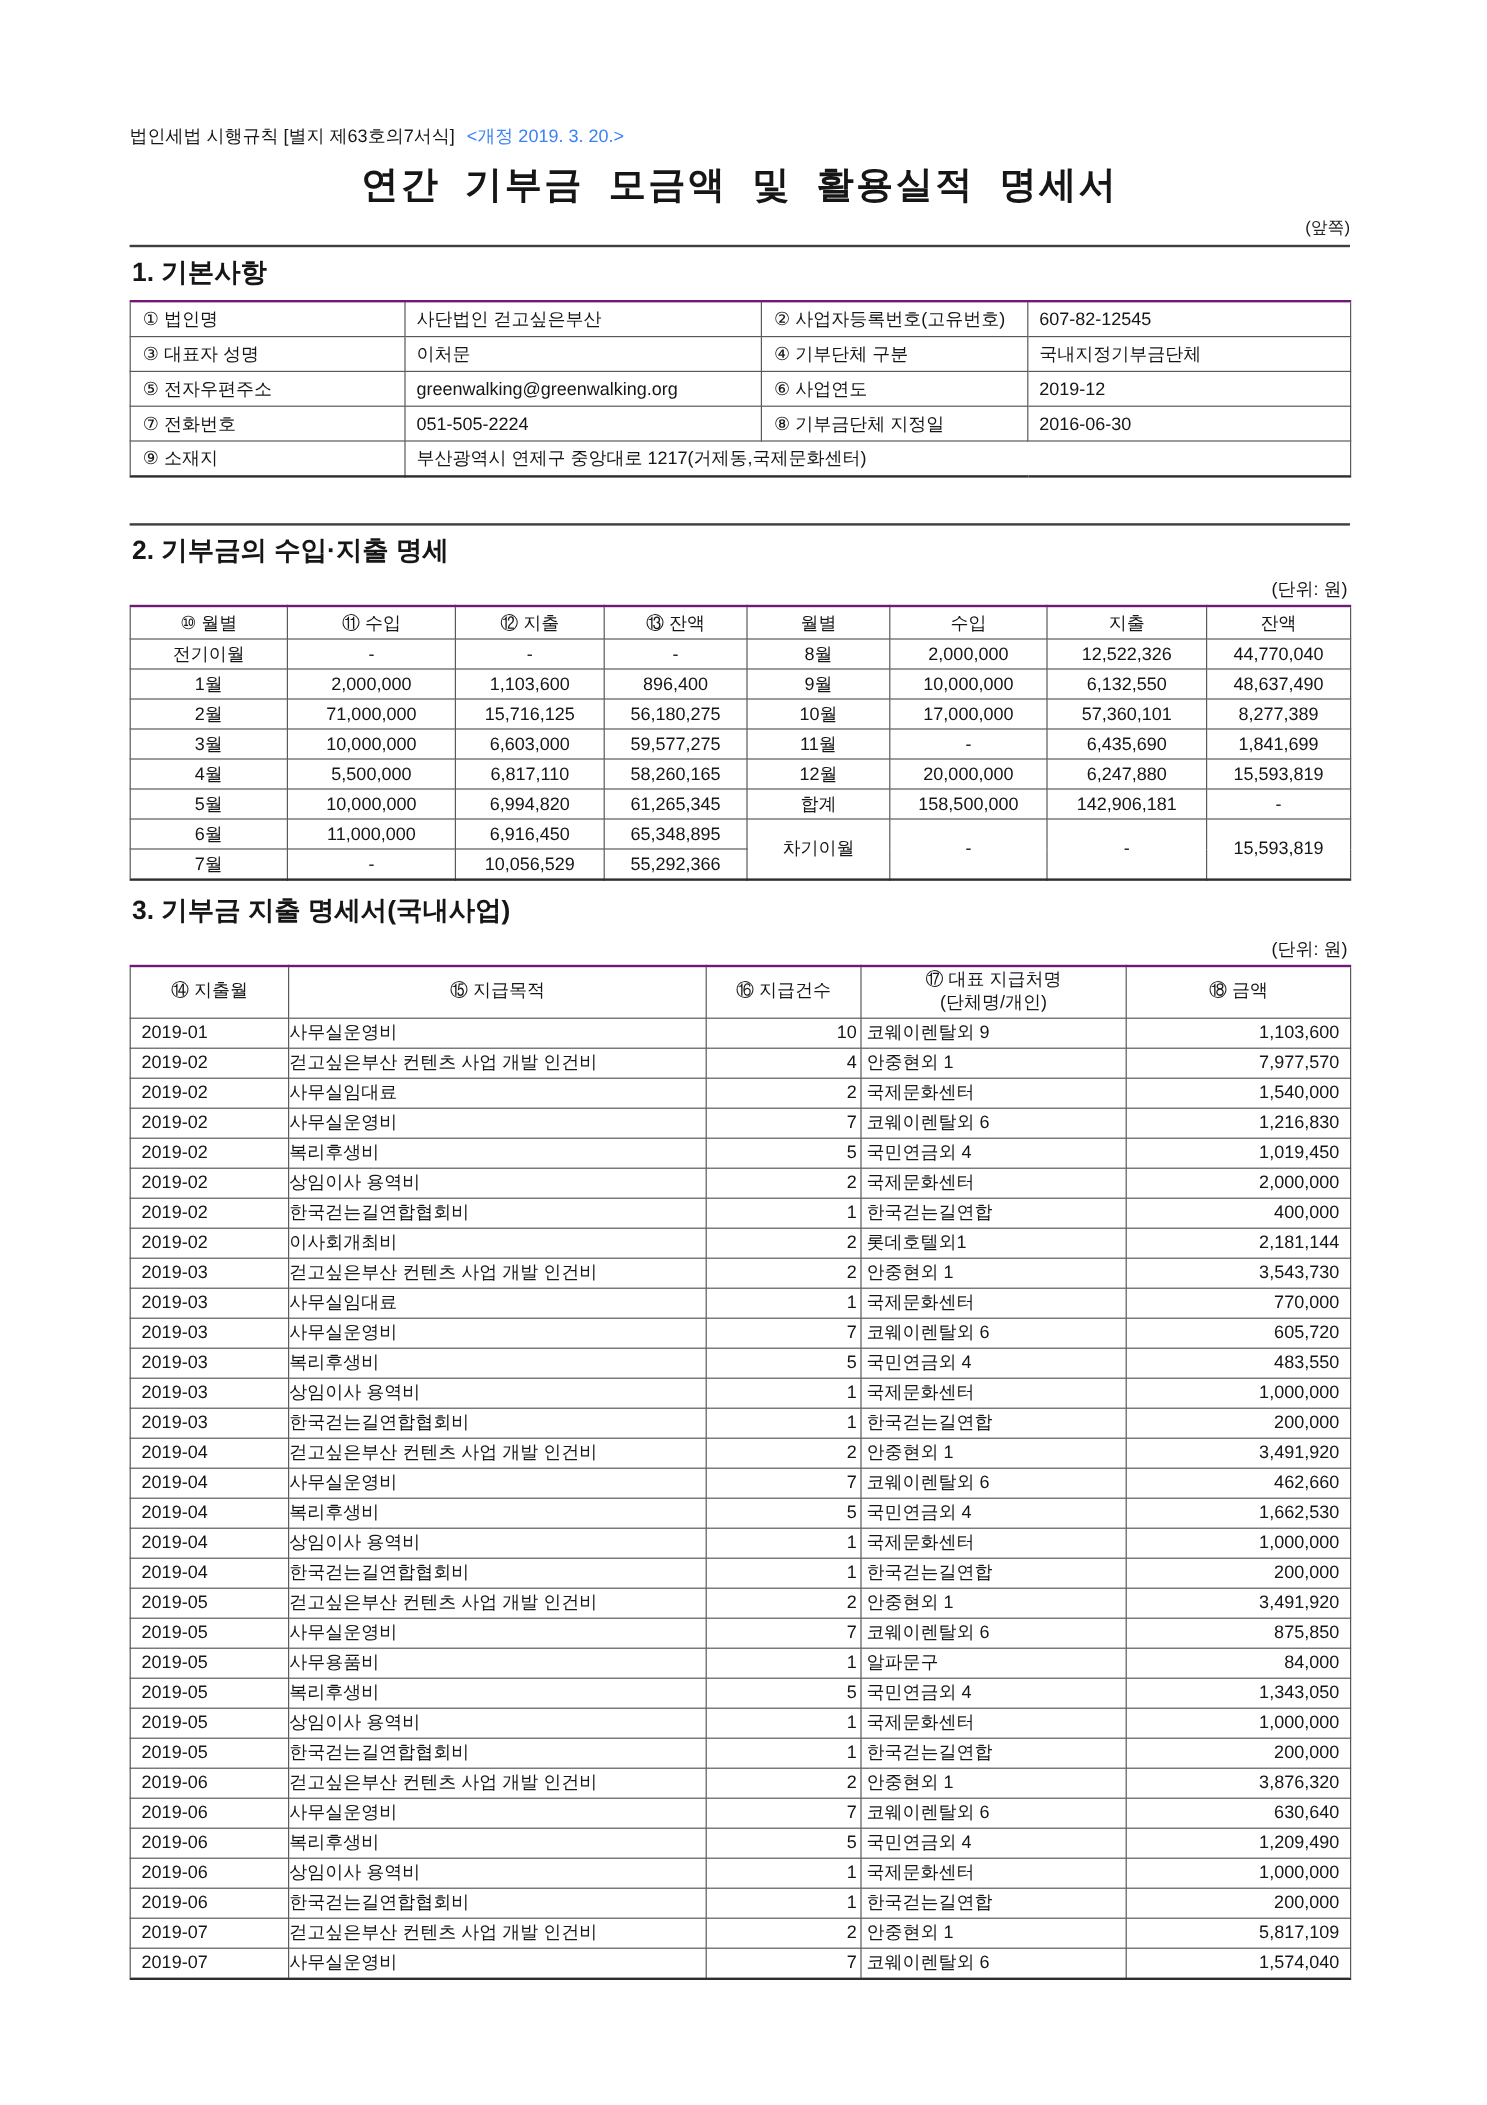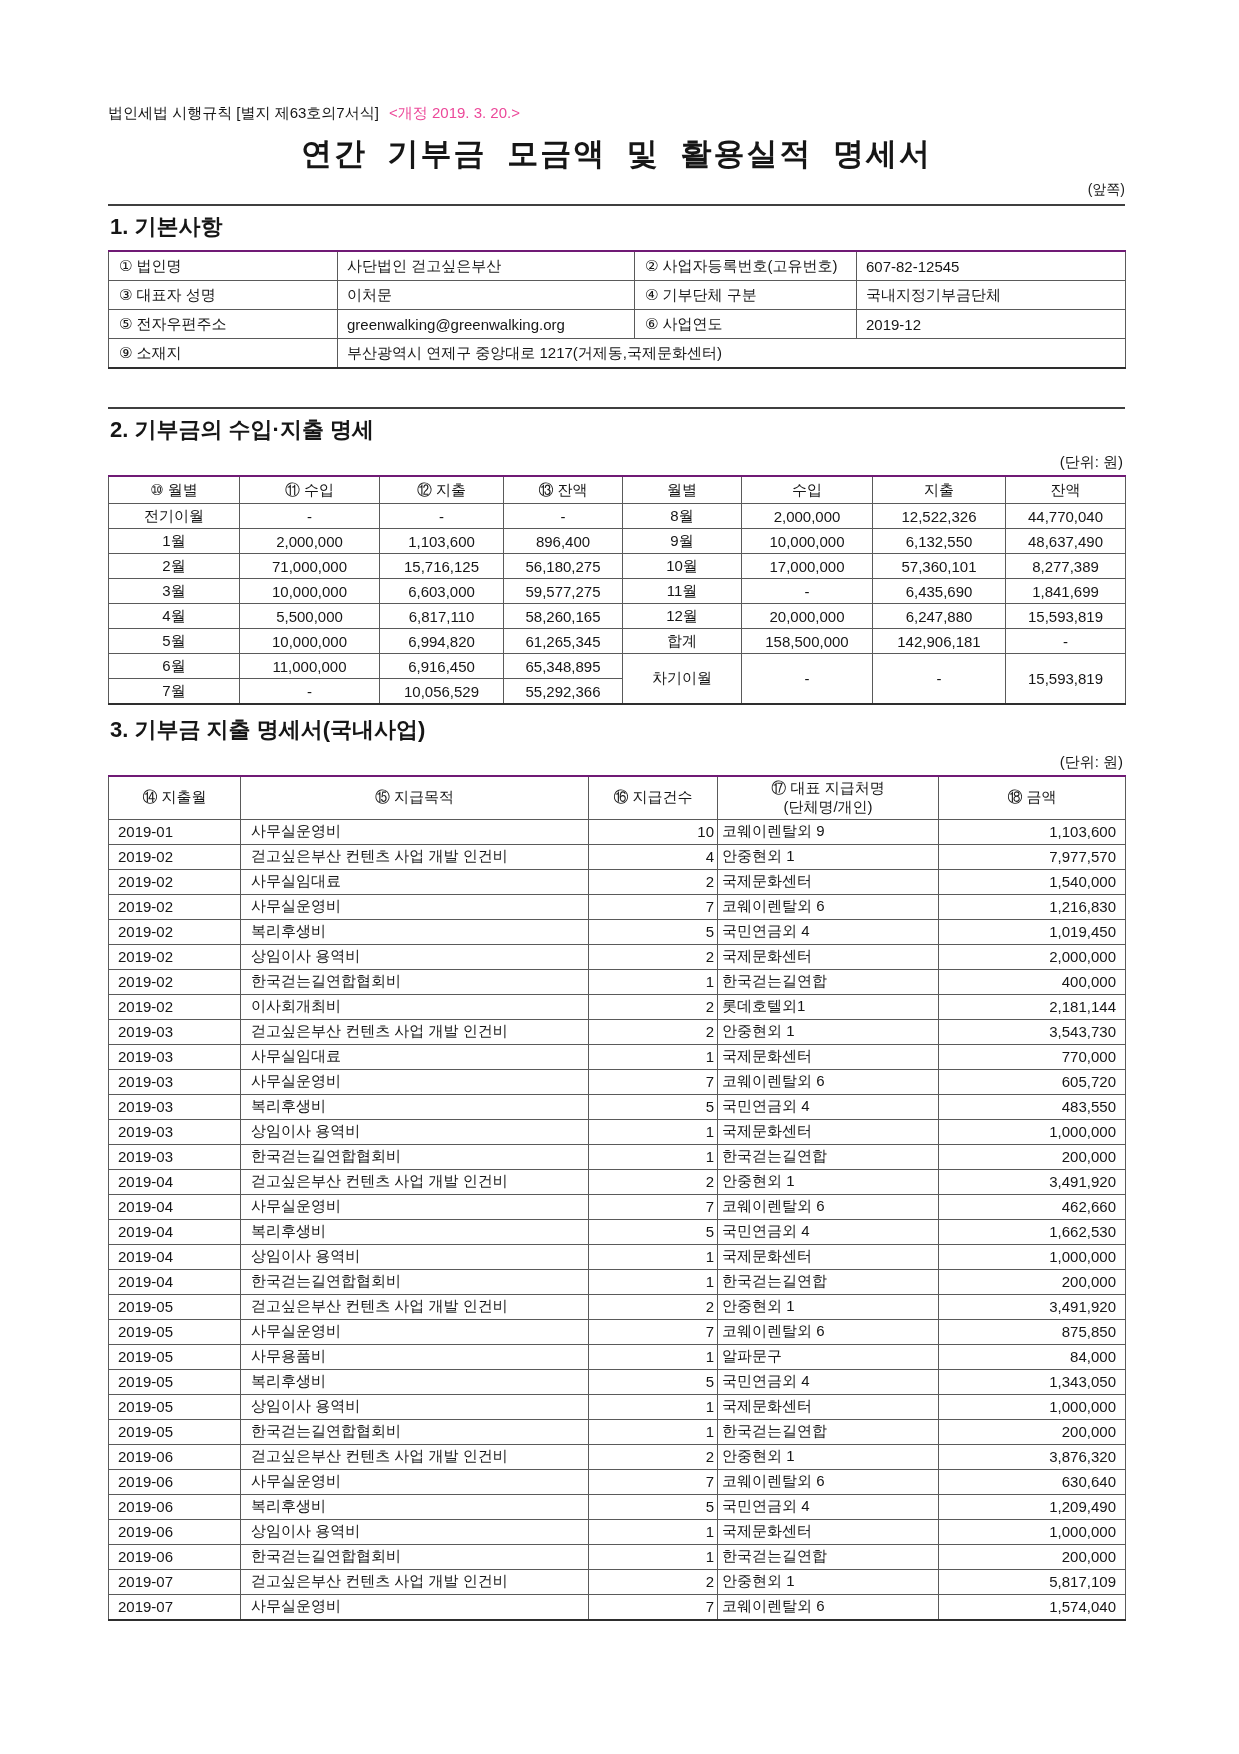--- a/index.html
+++ b/index.html
@@ -3,21 +3,21 @@
 <meta charset="utf-8">
 <style>
   html,body{margin:0;padding:0;background:#ffffff;}
   body{
     width:1239px;height:1754px;overflow:hidden;
     font-family:"Liberation Sans","DejaVu Sans",sans-serif;
     color:#161616;
   }
   .page{box-sizing:border-box;width:1239px;height:1754px;padding:104px 114px 0 108px;position:relative;}
   .doc-ref{font-size:15px;letter-spacing:0;white-space:nowrap;}
-  .doc-ref .rev{color:#ec4899;margin-left:6px;text-align:center;}
+  .doc-ref .rev{color:#3b82f6;margin-left:6px;text-align:center;}
   .title{font-size:31px;font-weight:900;text-align:center;letter-spacing:2px;margin-top:10px;
          font-family:Liberation Mono, monospace;}
   .front-side{text-align:right;font-size:14px;margin-top:6px;color:#222;}
   .rule{border-top:2px solid #3f3f3f;margin-top:5px;}
   .rule2{margin-top:38px;}
   .sec-heading{font-size:22px;font-weight:700;padding:6px 0 8px 2px;}
   .sec-heading.h3{padding-top:10px;}
   .unit{text-align:right;font-size:15px;margin:0 2px 3px 0;}
   table{border-collapse:collapse;table-layout:fixed;width:1017px;font-size:15px;}
   td,th{border:1px solid #5a5a5a;font-weight:normal;padding:2px 6px;overflow:hidden;white-space:nowrap;}
@@ -28,21 +28,21 @@
   .t1 .val{text-align:left;padding-left:9px;}
   
   .t2 th{height:22px;text-align:center;}
   .t2 td{height:20px;}
   .ctr{text-align:center;}
   
   .t3 th{height:22px;text-align:center;white-space:pre-line;line-height:1.25;}
   .t3 td{height:20px;}
   .num{text-align:right;}
   .mon{padding-left:9px;}
-  .pur{padding-left:10px;}
+  .pur{padding-left:0;}
   .cnt{padding-right:3px;margin-top:28px;}
   .pay{padding-left:4px;}
   .amt{padding-right:9px;}
 </style>
 </head>
 <body>
 
 <div class="page">
 
   <div class="doc-ref">
@@ -74,20 +74,26 @@
           <td class="lbl">③ 대표자 성명</td>
           <td class="val">이처문</td>
           <td class="lbl">④ 기부단체 구분</td>
           <td class="val">국내지정기부금단체</td>
         </tr>
         <tr>
           <td class="lbl">⑤ 전자우편주소</td>
           <td class="val">greenwalking@greenwalking.org</td>
           <td class="lbl">⑥ 사업연도</td>
           <td class="val">2019-12</td>
+        </tr>
+        <tr>
+          <td class="lbl">⑦ 전화번호</td>
+          <td class="val">051-505-2224</td>
+          <td class="lbl">⑧ 기부금단체 지정일</td>
+          <td class="val">2016-06-30</td>
         </tr>
         <tr>
           <td class="lbl">⑨ 소재지</td>
           <td class="val" colspan="3">부산광역시 연제구 중앙대로 1217(거제동,국제문화센터)</td>
         </tr>
       </tbody>
   </table>
 
   <div class="rule rule2"></div>
   <div class="sec-heading">2. 기부금의 수입·지출 명세</div>

